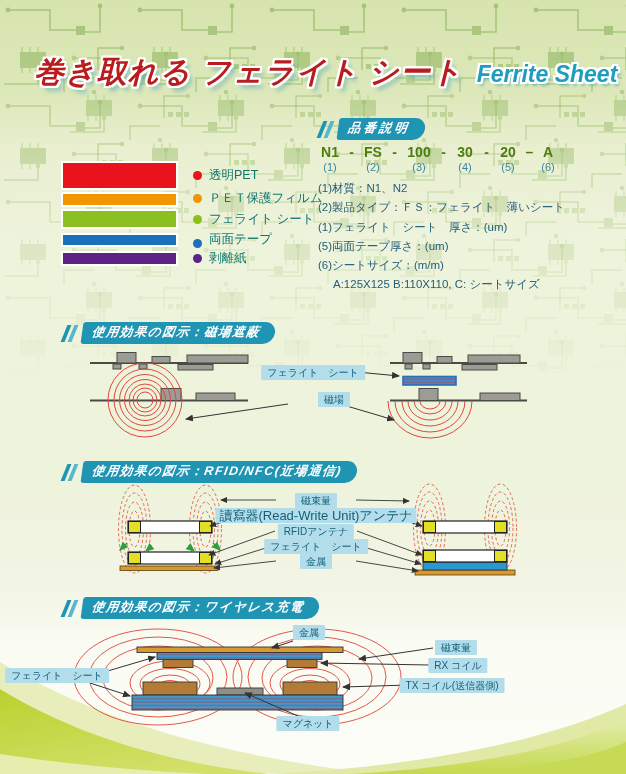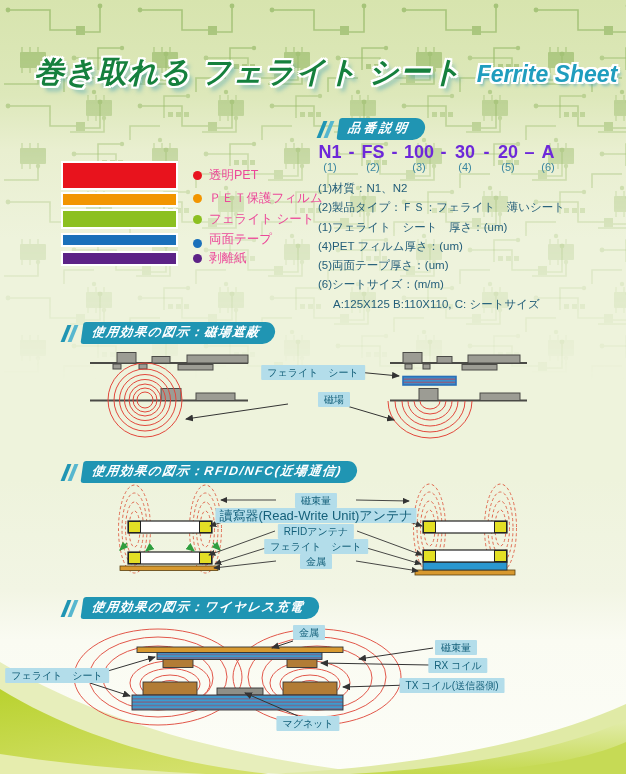--- a/index.html
+++ b/index.html
@@ -5,45 +5,45 @@
   html,body{margin:0;padding:0;}
   body{
     width:626px;height:774px;position:relative;overflow:hidden;
     font-family:"Liberation Sans","DejaVu Sans",sans-serif;
     background:linear-gradient(180deg,#d7e4ae 0px,#dde8ba 95px,#e9efd0 150px,#eef3dc 240px,#eef3dc 480px,#f2f5e4 590px,#fafbf2 640px,#fcfdf7 774px);
   }
   .abs{position:absolute;}
   
   .page-title{left:34px;top:52px;white-space:nowrap;font-style:italic;font-weight:bold;}
   .title-jp{
-    font-size:30px;letter-spacing:1px;color:#15803d;
+    font-size:30px;letter-spacing:1px;color:#b91c1c;
     text-shadow:-2px -2px 0 #fff,2px -2px 0 #fff,-2px 2px 0 #fff,2px 2px 0 #fff,0 -2px 0 #fff,0 2px 0 #fff,-2px 0 0 #fff,2px 0 0 #fff,4px 5px 4px rgba(44,150,180,.55);
   }
   .title-en{
     font-size:23px;margin-left:14px;color:#1f9dbe;letter-spacing:0;
     text-shadow:-2px -2px 0 #fff,2px -2px 0 #fff,-2px 2px 0 #fff,2px 2px 0 #fff,0 -2px 0 #fff,0 2px 0 #fff,-2px 0 0 #fff,2px 0 0 #fff,3px 4px 3px rgba(44,150,180,.55);
   }
   
   .legend-bar{left:63px;width:113px;box-shadow:0 0 0 2px #fff;}
-  .legend-item{left:193px;height:16px;display:flex;align-items:center;font-size:12.5px;color:#ec4899;white-space:nowrap;}
+  .legend-item{left:193px;height:16px;display:flex;align-items:center;font-size:12.5px;color:#0f766e;white-space:nowrap;}
   .legend-dot{width:9px;height:9px;border-radius:50%;margin-right:7px;flex:0 0 auto;}
   
   .pill-row{display:flex;align-items:center;}
   .stripe{width:4px;height:17px;background:#2095b3;transform:skewX(-22deg);margin-right:3px;}
   .stripe.s2{background:#57b7cf;}
   .pill{
     background:#2095b3;color:#fff;font-weight:bold;font-style:italic;
     font-size:12.5px;letter-spacing:1.5px;white-space:nowrap;
     padding:2px 15px 3px 10px;border-radius:3px 12px 12px 3px;transform:skewX(-8deg);
     margin-left:4px;
   }
   
   .pn-code{left:316px;top:144px;display:flex;}
   .pn-col{display:flex;flex-direction:column;align-items:center;}
-  .pn-seg{font-size:18px;font-weight:bold;color:#6d28d9;line-height:16px;}
+  .pn-seg{font-size:14px;font-weight:bold;color:#4d7c0f;line-height:16px;}
   .pn-dash{width:15px;text-align:center;}
   .pn-idx{font-size:11px;color:#3a86a0;line-height:14px;}
   .pn-notes{left:318px;top:179px;font-size:11.5px;color:#235e79;line-height:19.3px;white-space:nowrap;}
   .pn-notes .indent{padding-left:15px;}
   
   .lbl{
     position:absolute;transform:translateX(-50%);
     background:#b3ddea;color:#14607a;font-size:10px;line-height:12px;
     padding:1.5px 6px;white-space:nowrap;border-radius:1px;z-index:3;
   }
@@ -191,21 +191,20 @@
   <div class="pn-col" style="width:22px">
       <span class="pn-seg">A</span>
       <span class="pn-idx">(6)</span>
     </div>
 </div>
 
 <div class="abs pn-notes">
   <div>(1)材質：N1、N2</div>
   <div>(2)製品タイプ：ＦＳ：フェライト　薄いシート</div>
   <div>(1)フェライト　シート　厚さ：(um)</div>
-  <div>(4)PET フィルム厚さ：(um)</div>
   <div>(5)両面テープ厚さ：(um)</div>
   <div>(6)シートサイズ：(m/m)</div>
   <div class="indent">A:125X125  B:110X110, C: シートサイズ</div>
 </div>
 
 <div class="abs pill-row" style="left:64px;top:322px;">
   <div class="stripe"></div>
   <div class="stripe s2"></div>
   <div class="pill">使用効果の図示：磁場遮蔽</div>
 </div>

